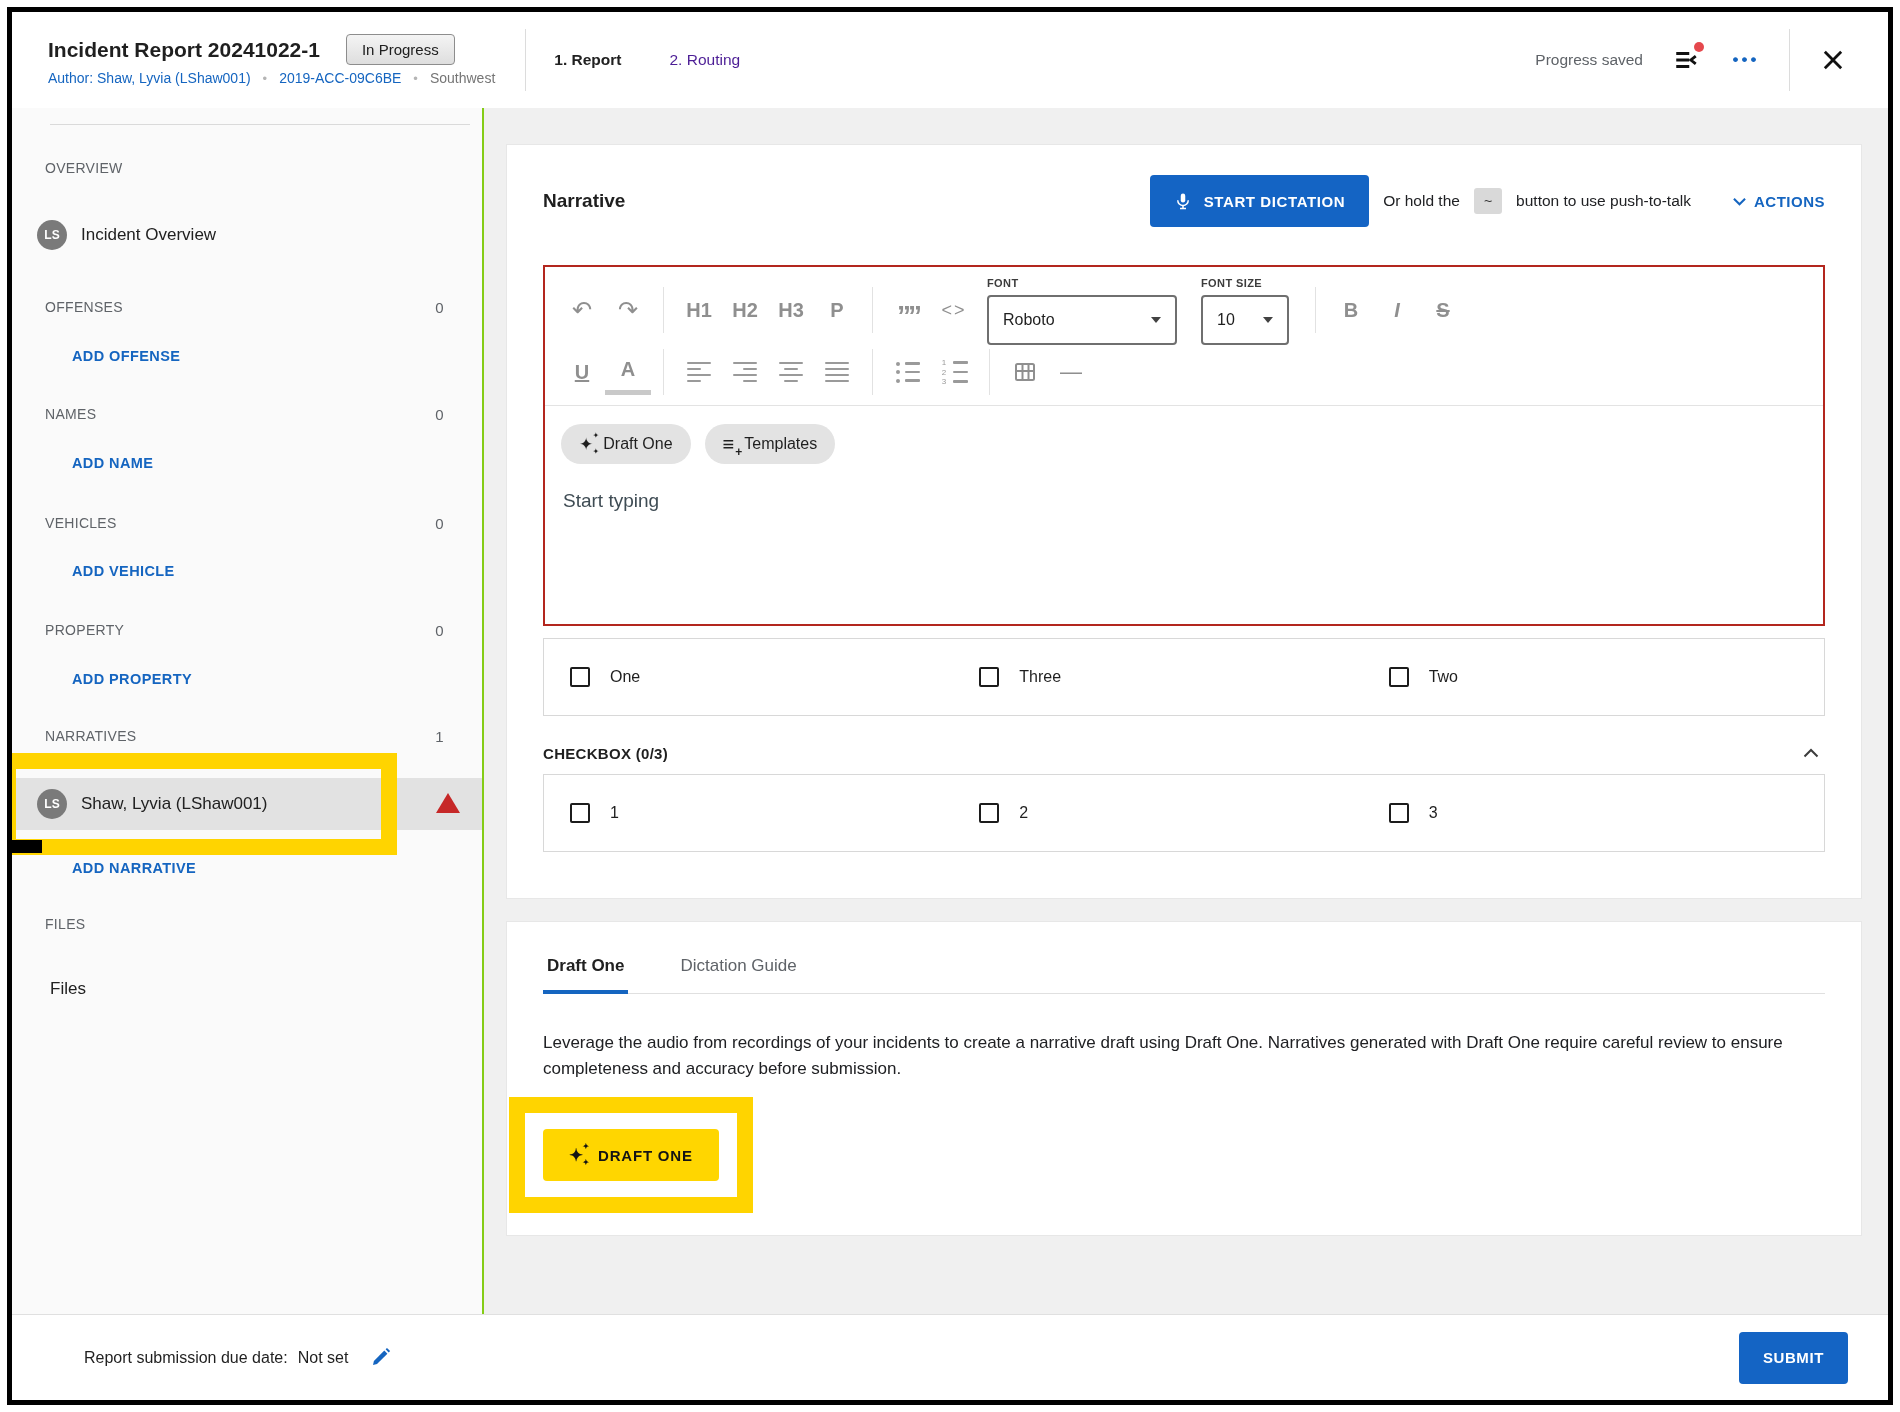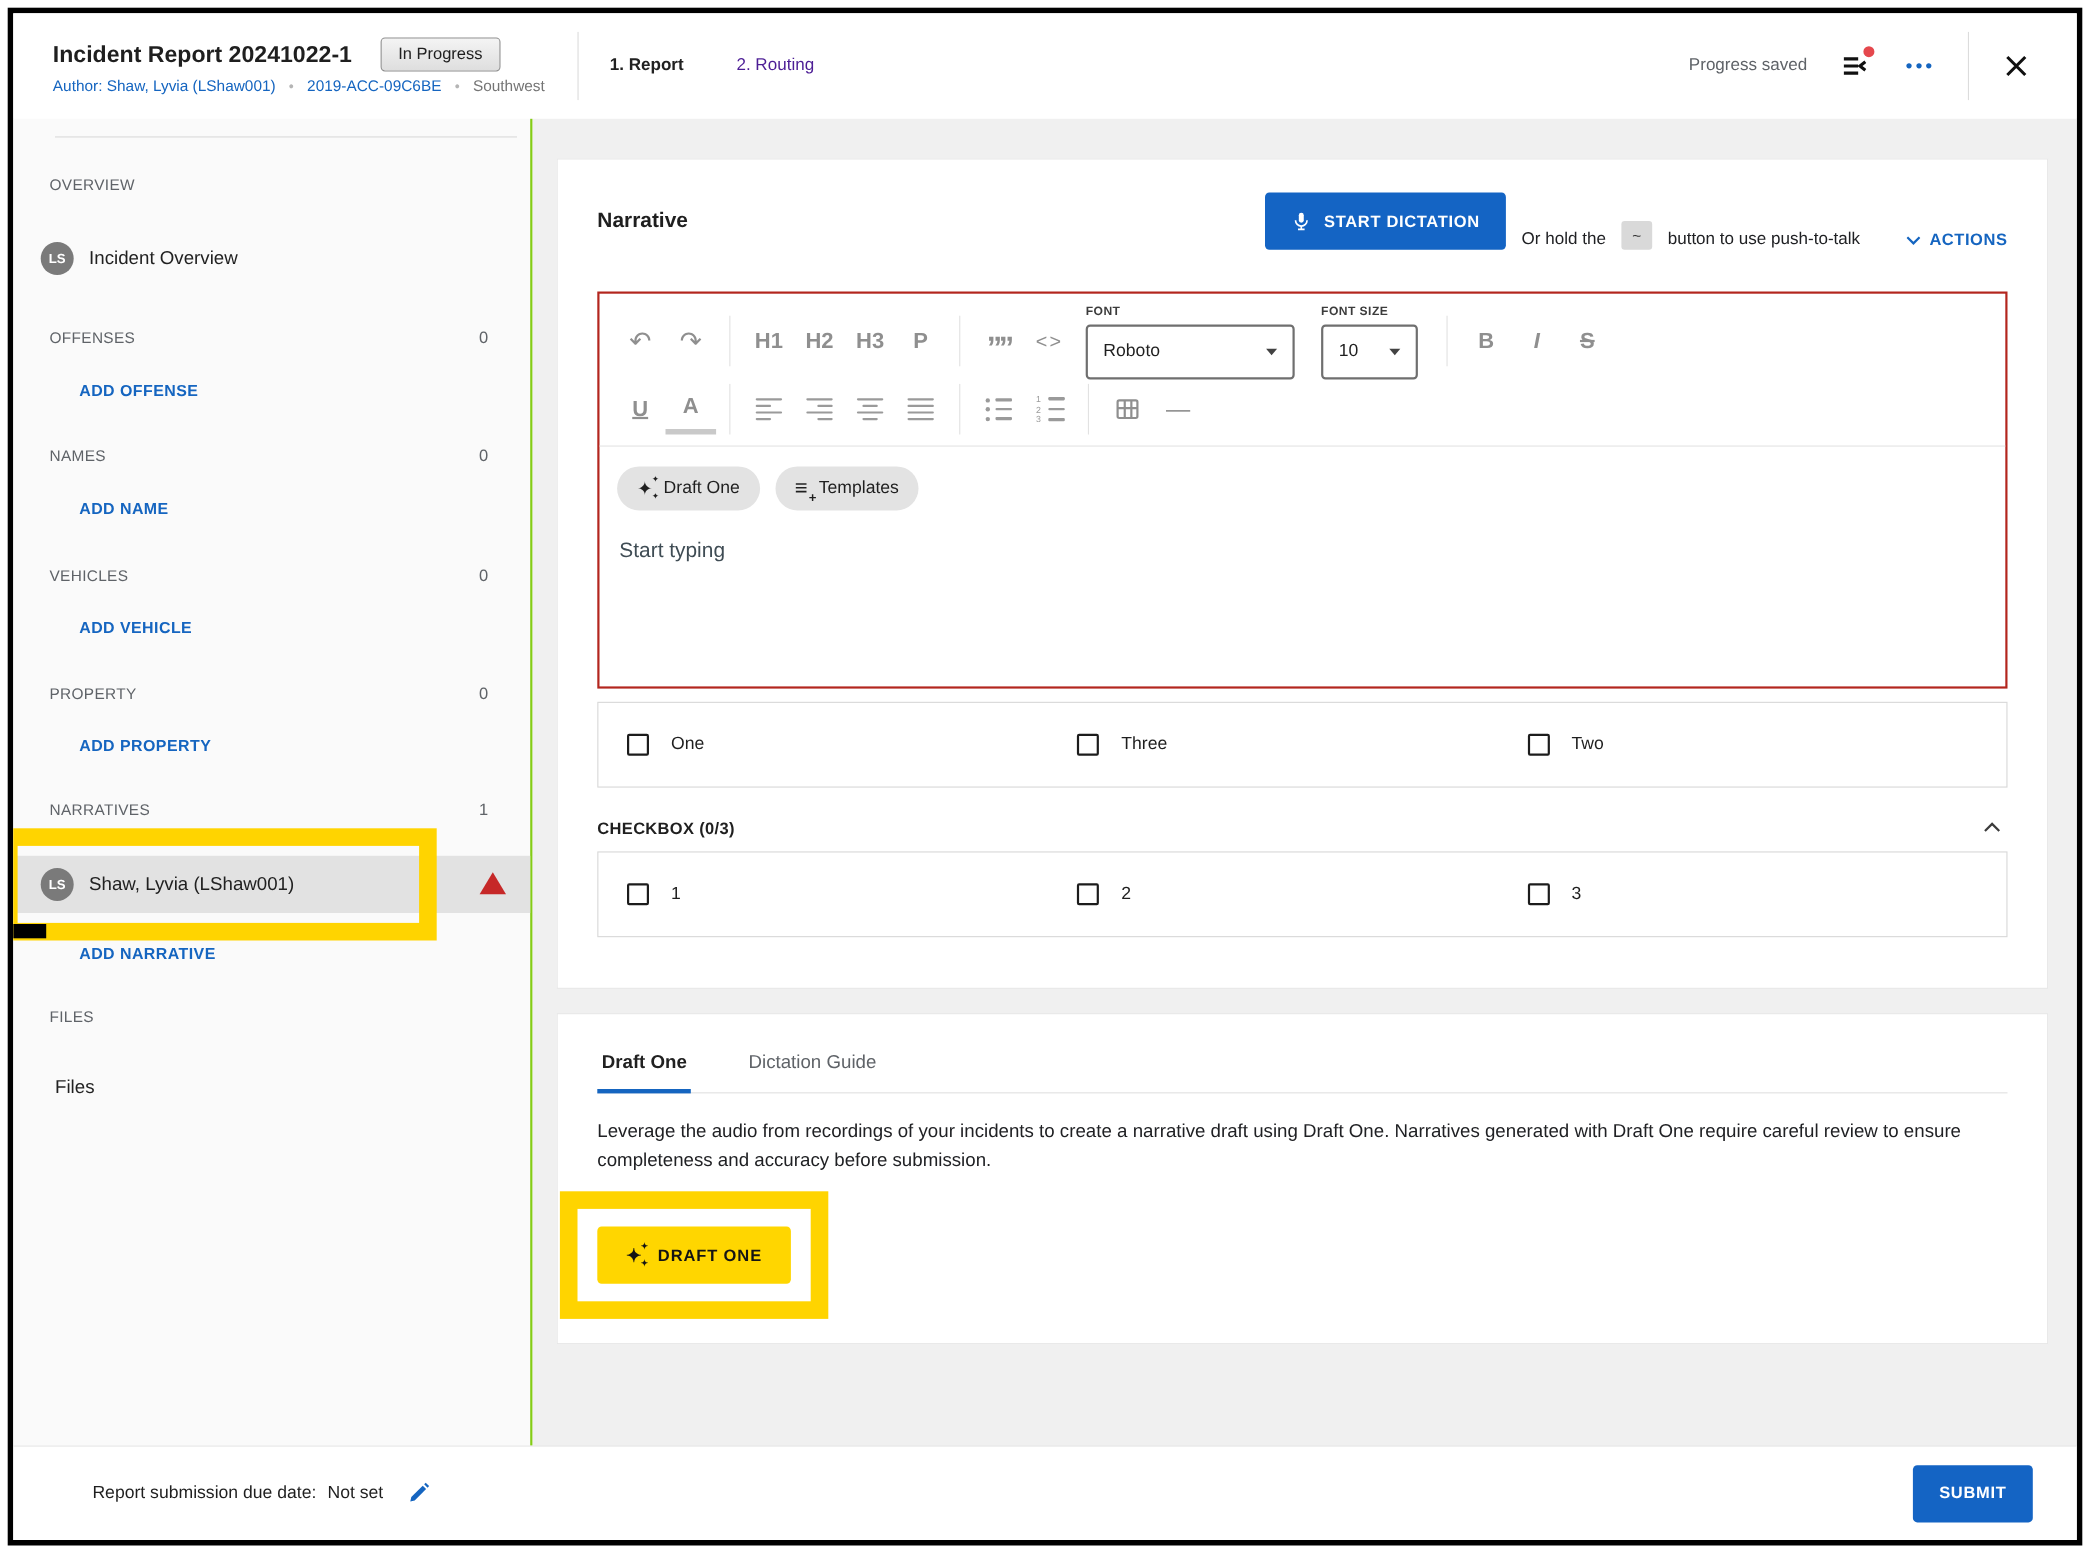--- a/index.html
+++ b/index.html
@@ -43,21 +43,21 @@
   .hl-box-sidebar { position:absolute; left:-12px; top:645px; width:397px; height:102px; border:16px solid #FFD400; z-index:5; pointer-events:none; }
   .hl-box-sidebar::after { content:""; position:absolute; left:-4px; bottom:-14px; width:30px; height:13px; background:#000; }
 
   
   .main { flex:1 1 auto; background:#F0F0F0; padding:36px 26px 0 22px; min-width:0; overflow:hidden; }
   .card { background:#fff; border:1px solid #E7E7E7; }
   .card1 { padding:30px 36px 46px 36px; }
 
   .narr-head { display:flex; align-items:center; }
   .narr-title { font-size:19px; font-weight:bold; color:#1F1F1F; }
-  .narr-right { margin-left:auto; display:flex; align-items:flex-end; gap:14px; }
+  .narr-right { margin-left:auto; display:flex; align-items:center; gap:14px; }
   .btn-blue { display:flex; align-items:center; gap:12px; background:#1464C4; color:#fff; font-size:15px; font-weight:bold; letter-spacing:.6px; border:none; border-radius:4px; padding:0 24px; height:52px; cursor:pointer; }
   .hold-text { font-size:15.5px; color:#202124; }
   .key-chip { background:#D9D9D9; border-radius:3px; padding:5px 10px; font-size:14px; color:#333; }
   .actions-link { display:flex; align-items:center; gap:8px; color:#1565C0; font-size:15px; font-weight:bold; letter-spacing:.5px; margin-left:28px; cursor:pointer; }
 
   
   .editor { margin-top:38px; border:2px solid #B3261E; }
   .tb-row1 { display:flex; align-items:center; padding:8px 14px 2px 14px; }
   .tb-row2 { display:flex; align-items:center; padding:2px 14px 10px 14px; }
   .toolbar-wrap { border-bottom:1px solid #E3E3E3; }
@@ -103,21 +103,21 @@
   .group-box { margin-top:12px; border:1px solid #D8D8D8; display:flex; align-items:center; height:78px; padding:0 26px; }
   .cb-item { flex:1 1 0; display:flex; align-items:center; gap:20px; font-size:16px; color:#1F1F1F; }
   .checkbox { width:20px; height:20px; border:2px solid #1C1C1C; border-radius:2px; background:#fff; cursor:pointer; flex:0 0 auto; }
 
   
   .card2 { margin-top:22px; padding:26px 36px 22px 36px; }
   .tabs-row { display:flex; gap:48px; border-bottom:1px solid #E0E0E0; }
   .tab { font-size:17px; padding:8px 4px 14px 4px; cursor:pointer; }
   .tab.active { font-weight:bold; color:#212121; border-bottom:4px solid #1565C0; margin-bottom:-1px; }
   .tab.inactive { color:#5F6368; }
-  .draft-desc { margin-top:22px; font-size:17px; line-height:1.5; color:#202124; max-width:1400px; }
+  .draft-desc { margin-top:36px; font-size:17px; line-height:1.5; color:#202124; max-width:1400px; }
   .hl-box-draft { display:inline-block; border:16px solid #FFD400; padding:16px 18px; margin:16px 0 0 -34px; }
   .btn-yellow { display:flex; align-items:center; gap:14px; background:#FFD600; color:#141414; font-size:15px; font-weight:bold; letter-spacing:.8px; border:none; border-radius:4px; height:52px; padding:0 26px; cursor:pointer; }
 
   
   .footer { flex:0 0 auto; height:86px; background:#fff; border-top:1px solid #E0E0E0; display:flex; align-items:center; padding:0 40px 0 72px; }
   .due-label { font-size:16px; color:#1F1F1F; }
   .due-value { font-size:16px; font-weight:normal; color:#1F1F1F; margin-left:10px; }
   .pencil { margin-left:22px; cursor:pointer; display:flex; }
   .btn-submit { margin-left:auto; }
 </style>

